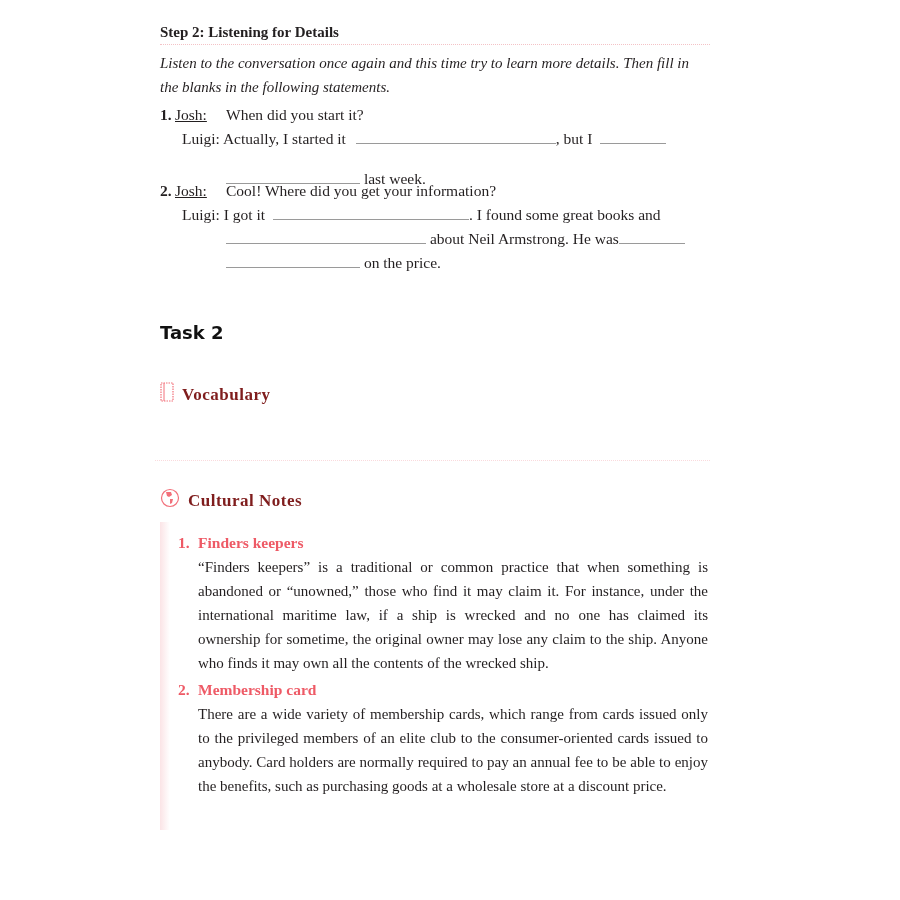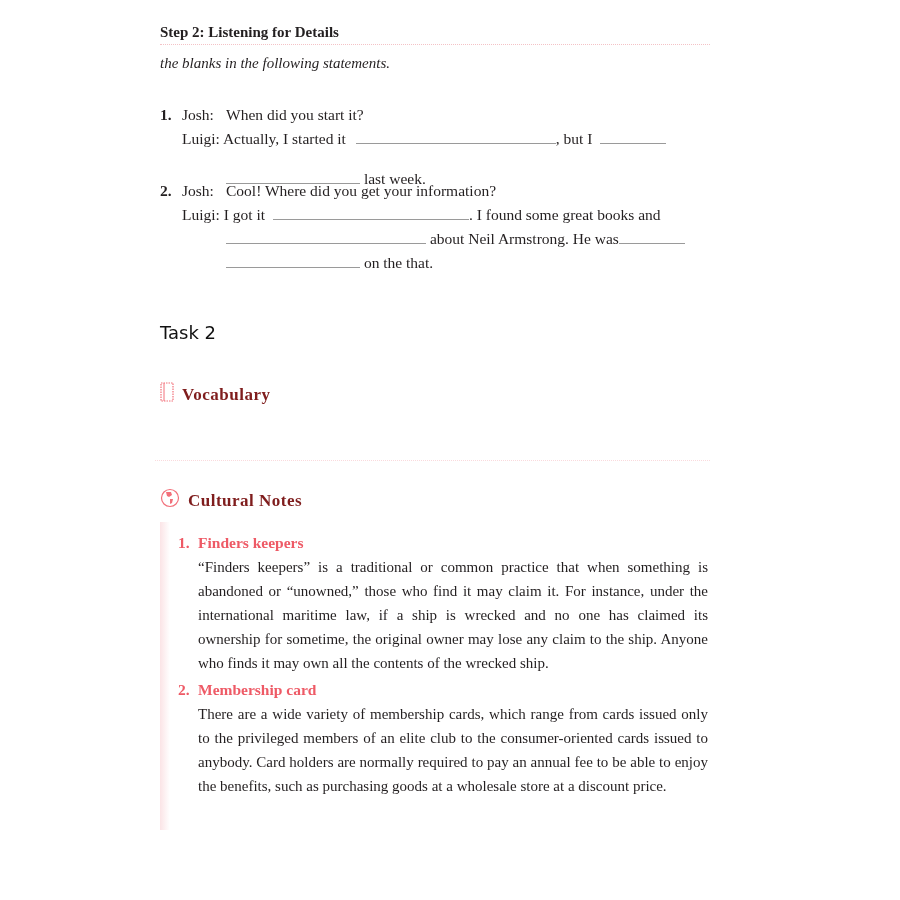--- a/index.html
+++ b/index.html
@@ -5,24 +5,24 @@
     html, body { margin: 0; padding: 0; background: #ffffff; }
     body { width: 900px; height: 900px; position: relative; overflow: hidden; color: #231f20; font-family: "Liberation Serif", "DejaVu Serif", serif; }
     .page { position: absolute; left: 0; top: 0; width: 900px; height: 704px; }
 
     .step-title { position: absolute; left: 160px; top: 24px; width: 550px; font-weight: bold; font-size: 15px; padding-bottom: 3px; border-bottom: 1px dotted #f4c2c6; }
     .instructions { position: absolute; left: 160px; top: 51px; width: 560px; font-style: italic; font-size: 15px; line-height: 24px; }
 
     .dialog { position: absolute; left: 160px; width: 560px; font-size: 15.5px; }
     .dialog .line { position: absolute; white-space: nowrap; height: 24px; line-height: 24px; }
     .num { font-weight: bold; position: absolute; left: 0; }
-    .speaker { position: absolute; left: 22px; }
+    .speaker { position: absolute; left: 15px; text-decoration: underline; }
     .blank { display: inline-block; border-bottom: 1px solid #9a9a9a; height: 16px; vertical-align: baseline; }
 
-    .task-title { position: absolute; left: 160px; top: 322px; font-family: "DejaVu Sans", sans-serif; font-weight: normal; font-size: 18px; color: #111; }
+    .task-title { position: absolute; left: 160px; top: 322px; font-family: "DejaVu Sans", sans-serif; font-weight: bold; font-size: 18px; color: #111; }
 
     .section-head { position: absolute; left: 160px; display: flex; align-items: center; color: #7f1d1d; font-weight: bold; font-size: 17px; letter-spacing: 0.5px; }
     .section-head .icon { margin-right: 8px; display: inline-block; }
 
     .vocab-row { position: absolute; left: 168px; top: 423px; font-size: 15.5px; white-space: nowrap; }
     .vocab-row .cn { color: #555; font-family: "DejaVu Sans", sans-serif; font-size: 14px; }
     .vocab-row .pos { font-style: italic; }
     .vocab-sep { position: absolute; left: 155px; top: 460px; width: 555px; height: 0; border-top: 1px dotted #fadadd; }
 
     .notes-bar { position: absolute; left: 160px; top: 522px; width: 10px; height: 308px; background: linear-gradient(to right, #fbe4e6, #fff); }
@@ -31,20 +31,21 @@
     .note-title .n { display: inline-block; width: 20px; }
     .note-body { margin-left: 20px; font-size: 15px; line-height: 24px; text-align: justify; }
   </style>
 </head>
 <body>
 
 <div class="page">
 
   <div class="step-title">Step 2: Listening for Details</div>
   <div class="instructions">
+    <div>Listen to the conversation once again and this time try to learn more details. Then fill in</div>
     <div>the blanks in the following statements.</div>
   </div>
 
   <div class="dialog" style="top:103px;">
     <div class="line" style="top:0;left:0;">
       <span class="num">1.</span>
       <span class="speaker">Josh:</span>
       <span style="position:absolute;left:66px;">When did you start it?</span>
     </div>
     <div class="line" style="top:24px;left:22px;">
@@ -69,21 +70,21 @@
       <span>Luigi:</span>
       <span>I got it</span>
       <span class="blank" style="width:196px;margin-left:4px;"></span><span>. I found some great books and</span>
     </div>
     <div class="line" style="top:48px;left:66px;">
       <span class="blank" style="width:200px;"></span>
       <span>about Neil Armstrong. He was</span><span class="blank" style="width:66px;"></span>
     </div>
     <div class="line" style="top:72px;left:66px;">
       <span class="blank" style="width:134px;"></span>
-      <span>on the that.</span>
+      <span>on the price.</span>
     </div>
   </div>
 
   <div class="task-title">Task 2</div>
 
   <div class="section-head" style="top:382px;">
     <span class="icon">
       <svg width="14" height="20" viewBox="0 0 14 20">
           <rect x="1" y="1" width="12" height="18" fill="none" stroke="#f2707a" stroke-width="1.2" stroke-dasharray="1.5 1"></rect>
           <line x1="4" y1="1" x2="4" y2="19" stroke="#f2707a" stroke-width="1"></line>

